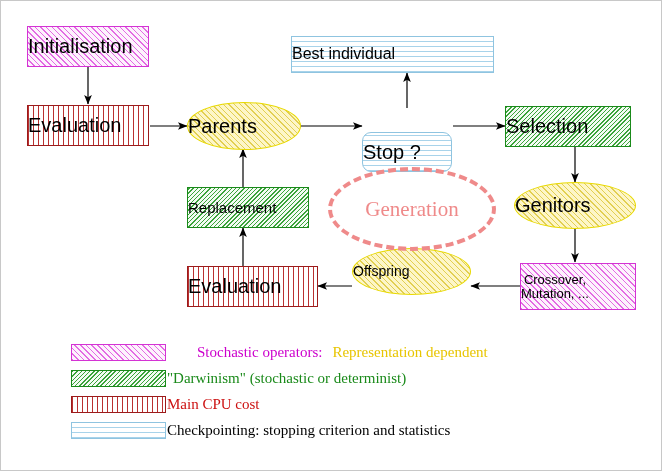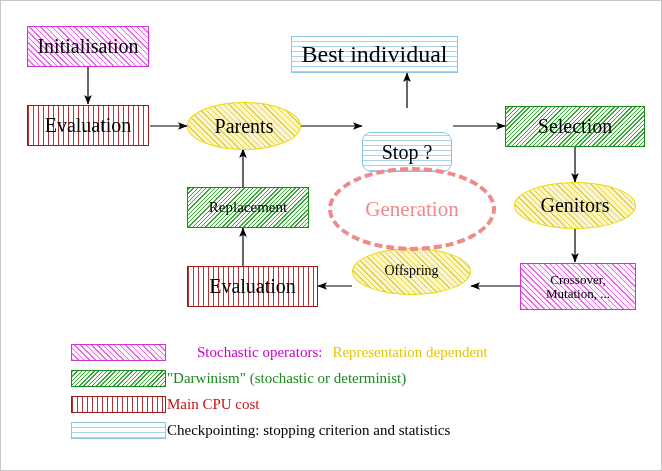--- a/index.html
+++ b/index.html
@@ -19,24 +19,24 @@
     box-sizing: border-box;
     overflow: hidden;
   }
 
   
   .node {
     position: absolute;
     box-sizing: border-box;
     display: flex;
     align-items: center;
-    justify-content: center;
+    justify-content: flex-start;
     text-align: center;
     color: #000000;
-    font-family: Liberation Serif, serif;
+    font-family: Liberation Sans, sans-serif;
     line-height: 1.05;
     white-space: pre-line;
   }
   .node .lbl { position: relative; z-index: 3; }
 
   
   
   .fill-magenta {
     border: 1.5px solid #d433d4;
     background-color: #fdf2fd;
@@ -164,29 +164,29 @@
   </div>
 
   <div class="node fill-red" style="left:26px; top:104px; width:122px; height:41px; font-size:20px;">
     <span class="lbl">Evaluation</span>
   </div>
 
   <div class="node fill-yellow ellipse" style="left:186px; top:101px; width:114px; height:48px; font-size:20px;">
     <span class="lbl">Parents</span>
   </div>
 
-  <div class="node fill-blue" style="left:290px; top:35px; width:167px; height:37px; font-size:24px;">
+  <div class="node fill-blue" style="left:290px; top:35px; width:203px; height:37px; font-size:16px;">
     <span class="lbl">Best individual</span>
   </div>
 
   <div class="node fill-blue rounded" style="left:361px; top:106px; width:90px; height:40px; font-size:20px;">
     <span class="lbl">Stop ?</span>
   </div>
 
-  <div class="node fill-green" style="left:504px; top:105px; width:140px; height:41px; font-size:20px;">
+  <div class="node fill-green" style="left:504px; top:105px; width:126px; height:41px; font-size:20px;">
     <span class="lbl">Selection</span>
   </div>
 
   <div class="node fill-yellow ellipse" style="left:513px; top:181px; width:122px; height:47px; font-size:20px;">
     <span class="lbl">Genitors</span>
   </div>
 
   <div class="node fill-magenta" style="left:519px; top:262px; width:116px; height:47px; font-size:13px;">
     <span class="lbl">Crossover,
 Mutation, ...</span>

